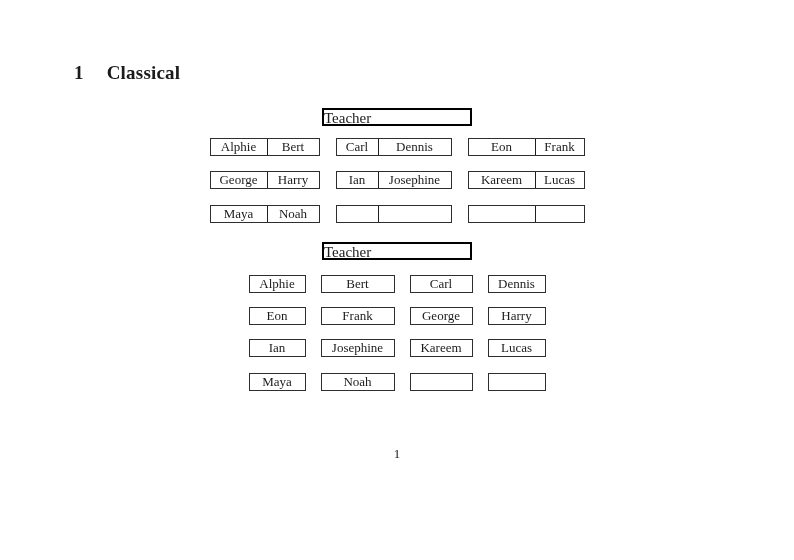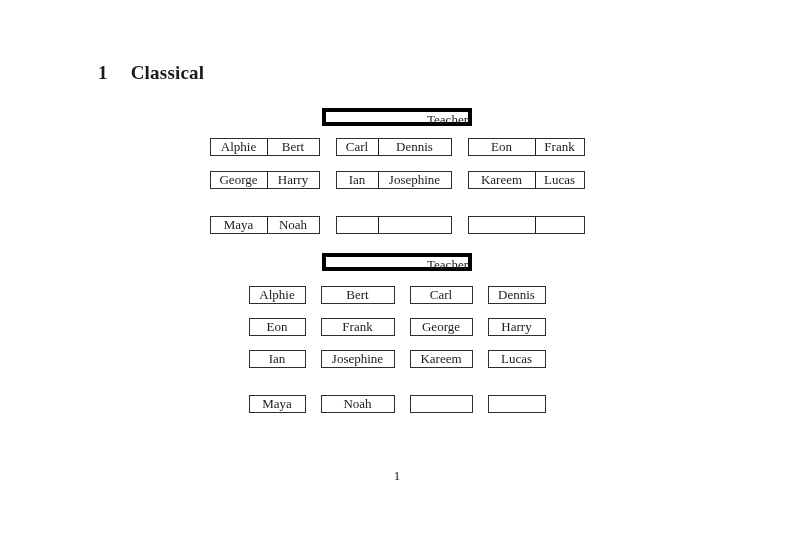--- a/index.html
+++ b/index.html
@@ -11,53 +11,53 @@
     font-family: "Liberation Serif", "DejaVu Serif", serif;
     color: #1b1b1b;
     overflow: hidden;
   }
   .page { width: 794px; height: 560px; position: relative; }
 
   .section-heading {
     font-size: 19px;
     font-weight: bold;
     line-height: 22px;
-    margin-left: 98px;
+    margin-left: 74px;
     letter-spacing: 0.2px;
   }
   .heading-number { display: inline-block; margin-right: 23px; }
   .heading-1 { margin-top: 62px; }
   .heading-2 { margin-top: 56px; }
 
   .diagram { width: 100%; }
 
   .teacher-box {
     width: 150px;
     height: 18px;
-    border: 4px solid #000000;
+    border: 2px solid #000000;
     margin: 0 auto;
-    text-align: right;
-    font-size: 13px;
+    text-align: left;
+    font-size: 15px;
     line-height: 16px;
   }
   .teacher-gap-1 { margin-top: 24px; }
   .teacher-gap-2 { margin-top: 19px; }
 
   .desk-row {
     display: flex;
     justify-content: center;
     gap: 16px;
   }
   .seat-row {
     display: flex;
     justify-content: center;
     gap: 15px;
   }
   .mt-12 { margin-top: 12px; }
-  .mt-13 { margin-top: 27px; border-radius: 7px; }
+  .mt-13 { margin-top: 16px; border-radius: 7px; }
   .mt-14 { margin-top: 14px; }
   .mt-15 { margin-top: 15px; }
 
   .desk {
     display: inline-flex;
     border: 1px solid #2e2e2e;
     height: 18px;
   }
   .desk .cell {
     display: inline-block;

